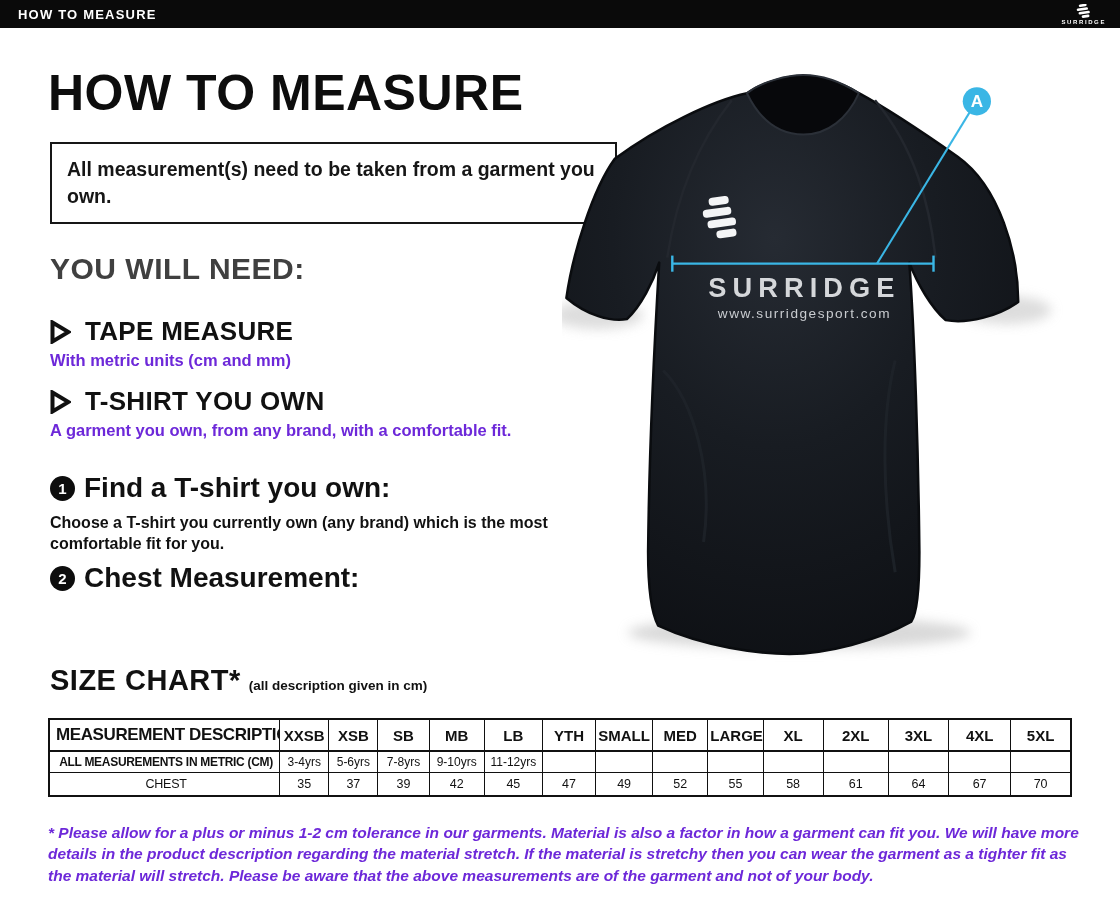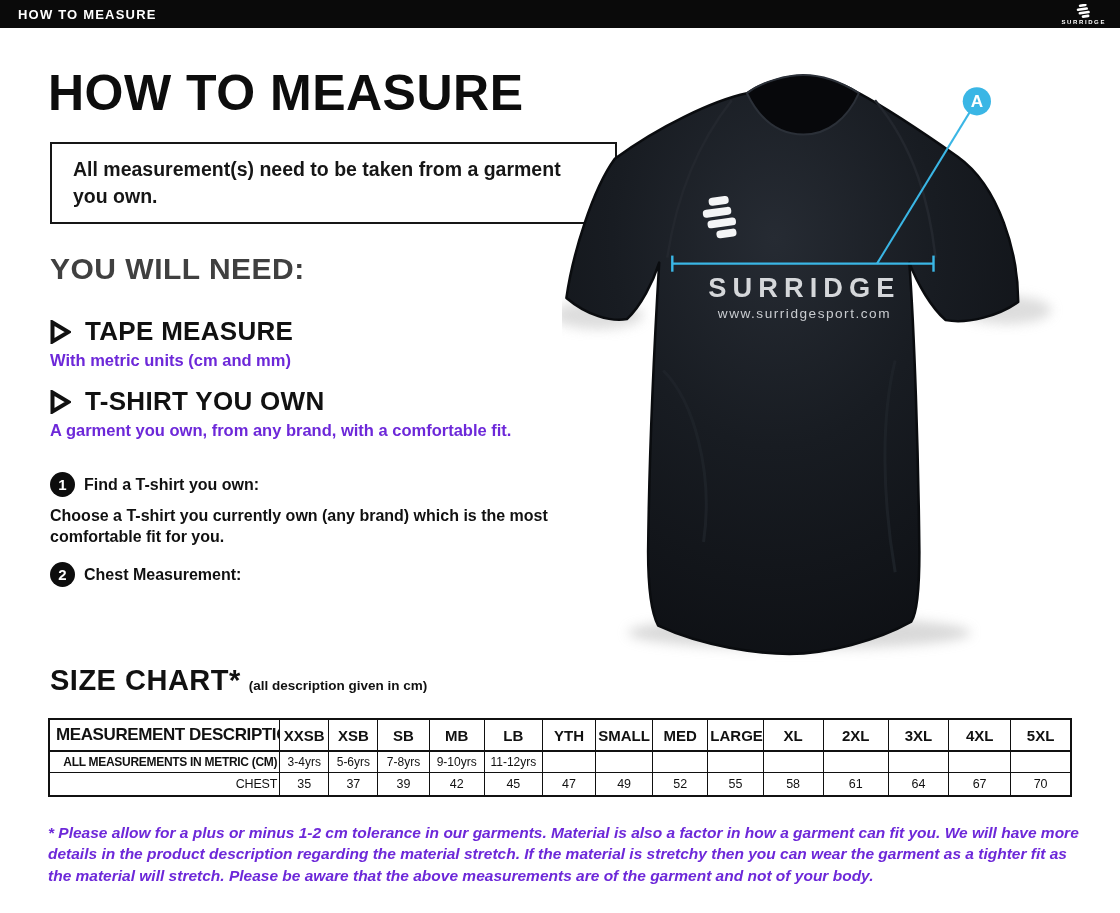--- a/index.html
+++ b/index.html
@@ -16,57 +16,57 @@
   .topbar-title{color:#fff;font-size:13px;font-weight:bold;letter-spacing:1.2px;}
   .brandmark{display:flex;flex-direction:column;align-items:center;gap:1px;padding-right:4px;}
   .brandmark .brand-text{color:#fff;font-size:6px;font-weight:bold;letter-spacing:1.6px;}
   
   .h1{
     position:absolute;left:48px;top:64px;font-size:50px;font-weight:bold;
     letter-spacing:.5px;color:#0d0d0d;white-space:nowrap;
   }
   .notice-box{
     position:absolute;left:50px;top:142px;width:567px;box-sizing:border-box;
-    border:2.5px solid #161616;padding:12px 21px;
+    border:2.5px solid #161616;padding:12px 15px;
     font-size:19.5px;font-weight:bold;line-height:27px;color:#161616;
   }
   .h2{
     position:absolute;left:50px;top:252px;font-size:30px;font-weight:bold;
     letter-spacing:.5px;color:#404040;white-space:nowrap;
   }
   .need-item{position:absolute;left:50px;width:560px;}
   .need-item .head{display:flex;align-items:center;gap:14px;}
   .need-item .title{font-size:26px;font-weight:bold;letter-spacing:.3px;color:#111;}
   .need-item .desc{margin:4px 0 0;font-size:16.5px;font-weight:bold;color:#6d28d9;}
   .tri-icon{flex:0 0 auto;display:block;}
   .step{position:absolute;left:50px;width:560px;}
   .step-head{display:flex;align-items:center;gap:9px;}
   .step-badge{
     flex:0 0 auto;width:25px;height:25px;border-radius:50%;background:#0d0d0d;color:#fff;
     display:flex;align-items:center;justify-content:center;font-size:15px;font-weight:bold;
   }
-  .step-title{font-size:16px;font-weight:bold;color:#111;}
+  .step-title{font-size:28px;font-weight:bold;color:#111;}
   .step-desc{margin:8px 0 0;width:548px;font-size:16px;font-weight:bold;line-height:21px;color:#111;}
   .sizechart-head{position:absolute;left:50px;top:664px;display:flex;align-items:baseline;}
   .sizechart-head .big{font-size:29px;font-weight:bold;letter-spacing:.5px;color:#111;}
   .sizechart-head .small{font-size:13.5px;font-weight:bold;margin-left:8px;color:#111;}
   
   .size-table{
     position:absolute;left:48px;top:718px;width:1024px;
     border-collapse:collapse;table-layout:fixed;background:#fff;
   }
   .size-table th,.size-table td{
     border:1.5px solid #111;text-align:center;vertical-align:middle;
     padding:0 2px;overflow:hidden;white-space:nowrap;color:#111;
   }
   .size-table thead th{height:30px;font-size:15px;font-weight:bold;border-bottom:2.5px solid #111;}
   .size-table thead th.desc{font-size:17px;letter-spacing:-.4px;text-align:left;padding-left:6px;}
   .size-table tbody tr:nth-child(1) td{height:20px;font-size:12px;}
   .size-table tbody tr:nth-child(2) td{height:22px;font-size:12.5px;}
-  .size-table td.desc{text-align:right;padding-left:5px;margin-top:16px;}
+  .size-table td.desc{text-align:center;padding-left:5px;margin-top:16px;}
   .size-table td.rowlab-heavy{font-weight:bold;font-size:11.5px;letter-spacing:-.3px;}
   .size-table td.rowlab-normal{font-size:12px;letter-spacing:-.2px;}
   .size-table{border:2.5px solid #111;}
   .footnote{
     position:absolute;left:48px;top:806px;width:1032px;
     font-size:15.5px;font-weight:bold;font-style:italic;line-height:21.5px;color:#6d28d9;
   }
   
   .shirt-wrap{position:absolute;left:562px;top:68px;width:505px;height:595px;}
 </style>

